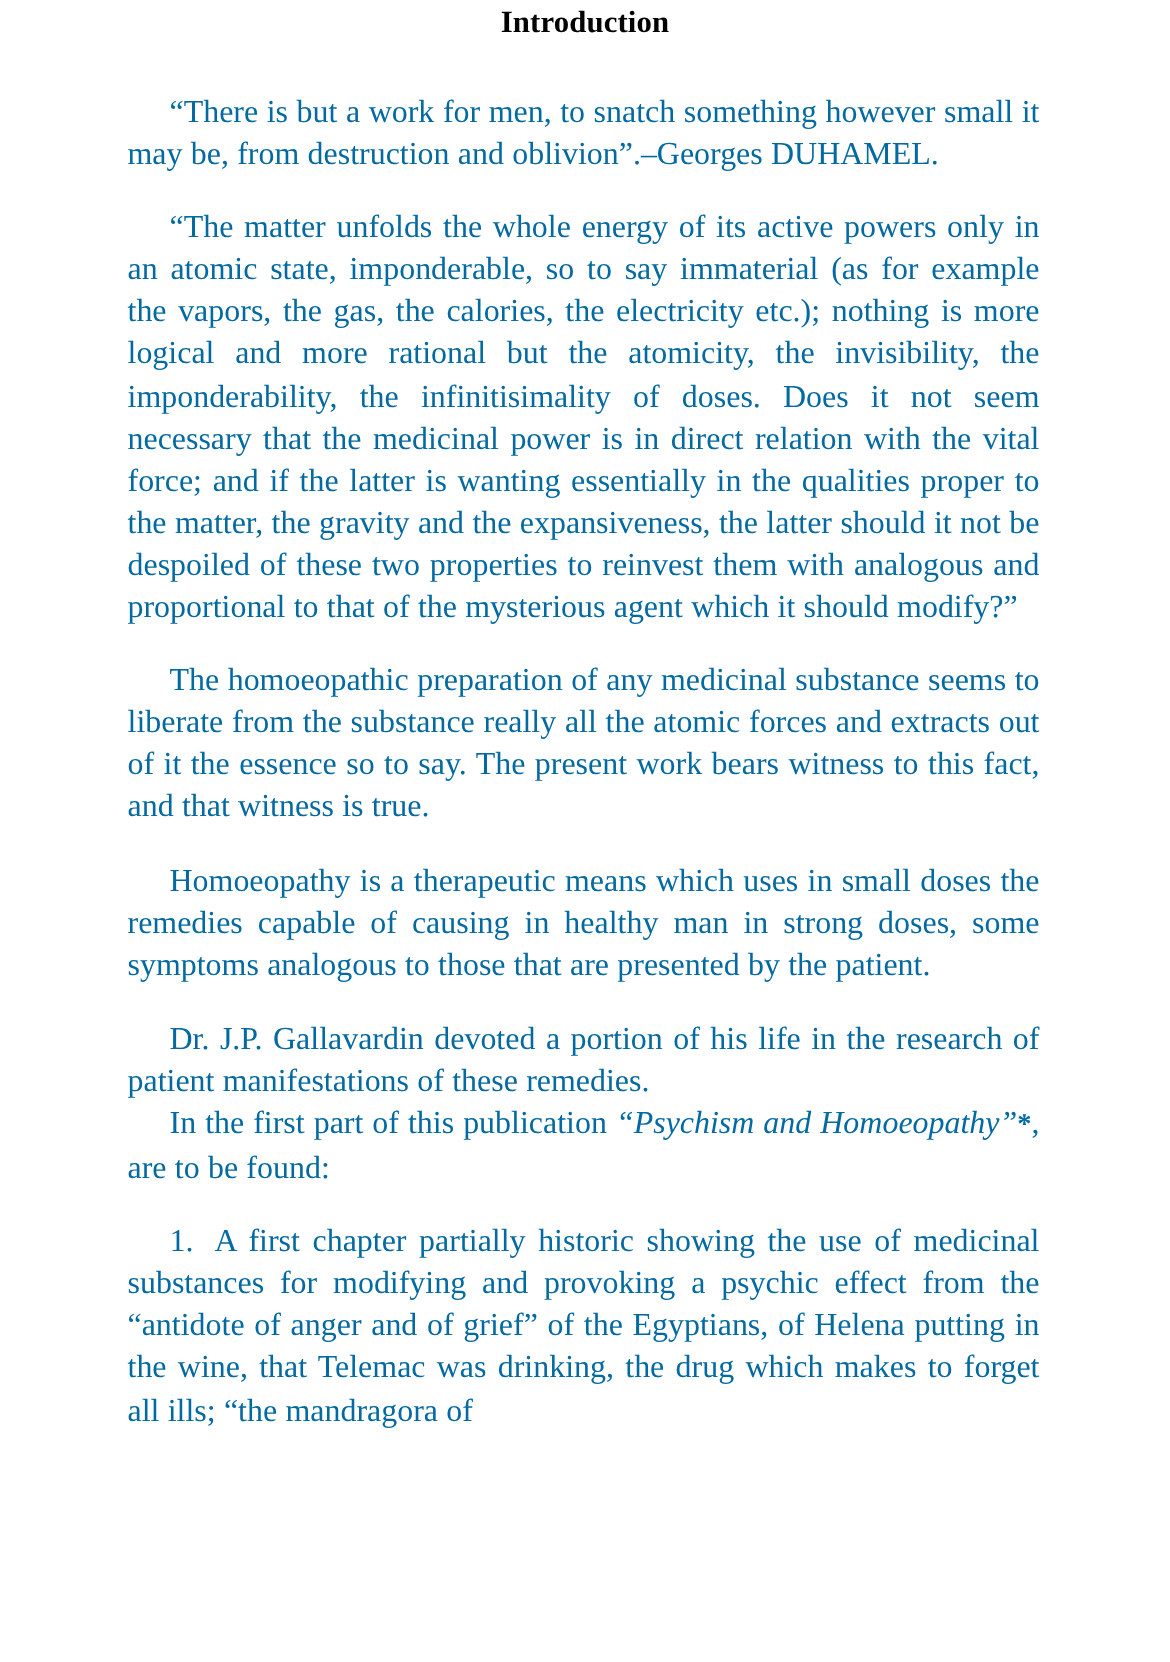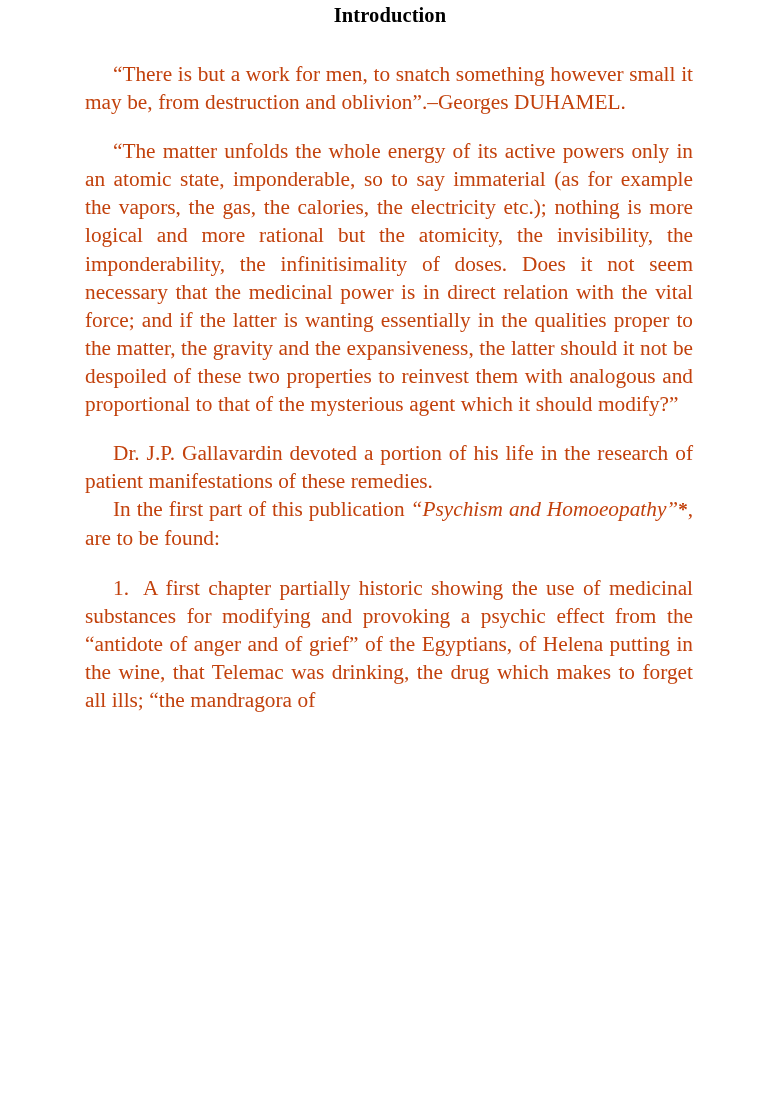--- a/index.html
+++ b/index.html
@@ -39,21 +39,21 @@
     top: 60px;
     width: 608px;
   }
   p.para {
     margin: 0 0 0 0;
     padding: 0;
     font-size: 21.3px;
     line-height: 28.1px;
     text-align: justify;
     text-justify: inter-word;
-    color: #c2410c;
+    color: #0369a1;
     text-indent: 28px;
     word-spacing: 0.2px;
   }
   p.para.gap {
     margin-top: 21px;
   }
   p.para.tight {
     margin-top: 0px;
   }
   p.para.lastline-left {
@@ -78,21 +78,23 @@
 
   <div class="page-heading">Introduction</div>
 
   <div class="text-column">
 
     <p class="para">“There is but a work for men, to snatch something however small it may be, from destruction and oblivion”.–Georges DUHAMEL.</p>
 
     <p class="para gap">“The matter unfolds the whole energy of its active powers only in an atomic state, imponderable, so to say immaterial (as for example the vapors, the gas, the calories, the electricity etc.); nothing is more logical and more rational but the atomicity, the invisibility, the imponderability, the infinitisimality of doses. Does it not seem necessary that the medicinal power is in direct relation with the vital force; and if the latter is wanting essentially in the qualities proper to the matter, the gravity and the expansiveness, the latter should it not be despoiled of these two properties to reinvest them with analogous and proportional to that of the mysterious agent which it should modify?”</p>
 
 
+    <p class="para gap">The homoeopathic preparation of any medicinal substance seems to liberate from the substance really all the atomic forces and extracts out of it the essence so to say. The present work bears witness to this fact, and that witness is true.</p>
 
+    <p class="para gap lastline-left">Homoeopathy is a therapeutic means which uses  in small doses the remedies capable of causing in healthy man in strong doses, some symptoms analogous to those that are presented by the patient.</p>
 
 
     <p class="para gap lastline-left">Dr. J.P. Gallavardin devoted a portion of his life in the research of patient manifestations of these remedies.</p>
 
     <p class="para tight lastline-left"><span>In the first part of this publication </span><span class="it">“Psychism and Homoeopathy”</span><span class="footnote-star">*</span><span>, are to be found:</span></p>
 
     <p class="para gap"><span class="numlabel">1.</span><span>A first chapter partially historic showing the use of medicinal substances for modifying and provoking a psychic effect from the “antidote of anger and of grief” of the Egyptians, of Helena putting in the wine, that Telemac was drinking, the drug which makes to forget all ills; “the mandragora of</span></p>
 
   </div>
 </div>

